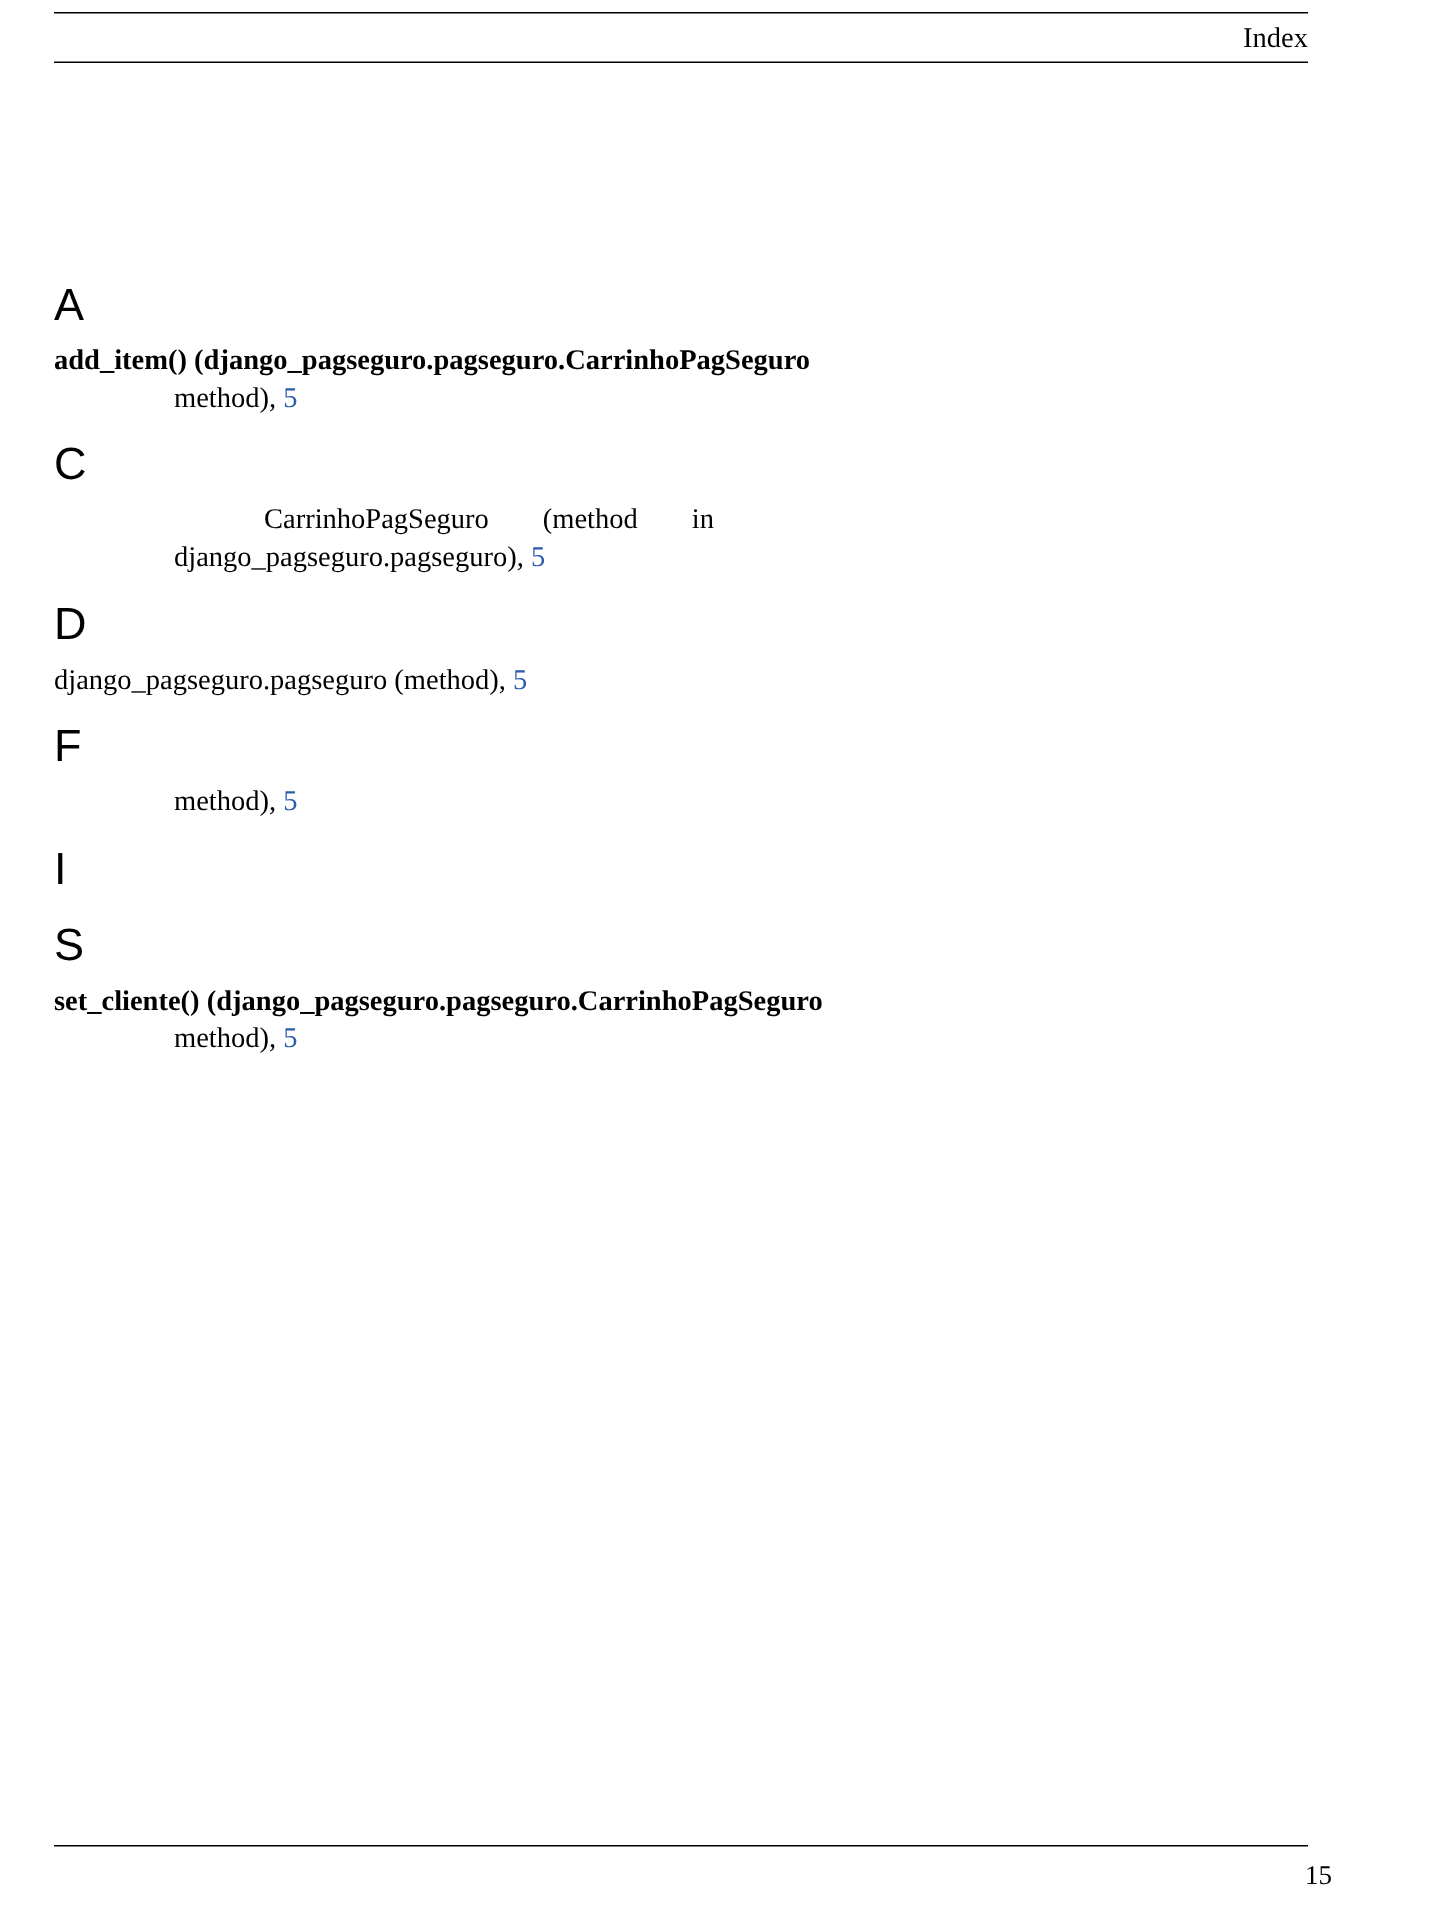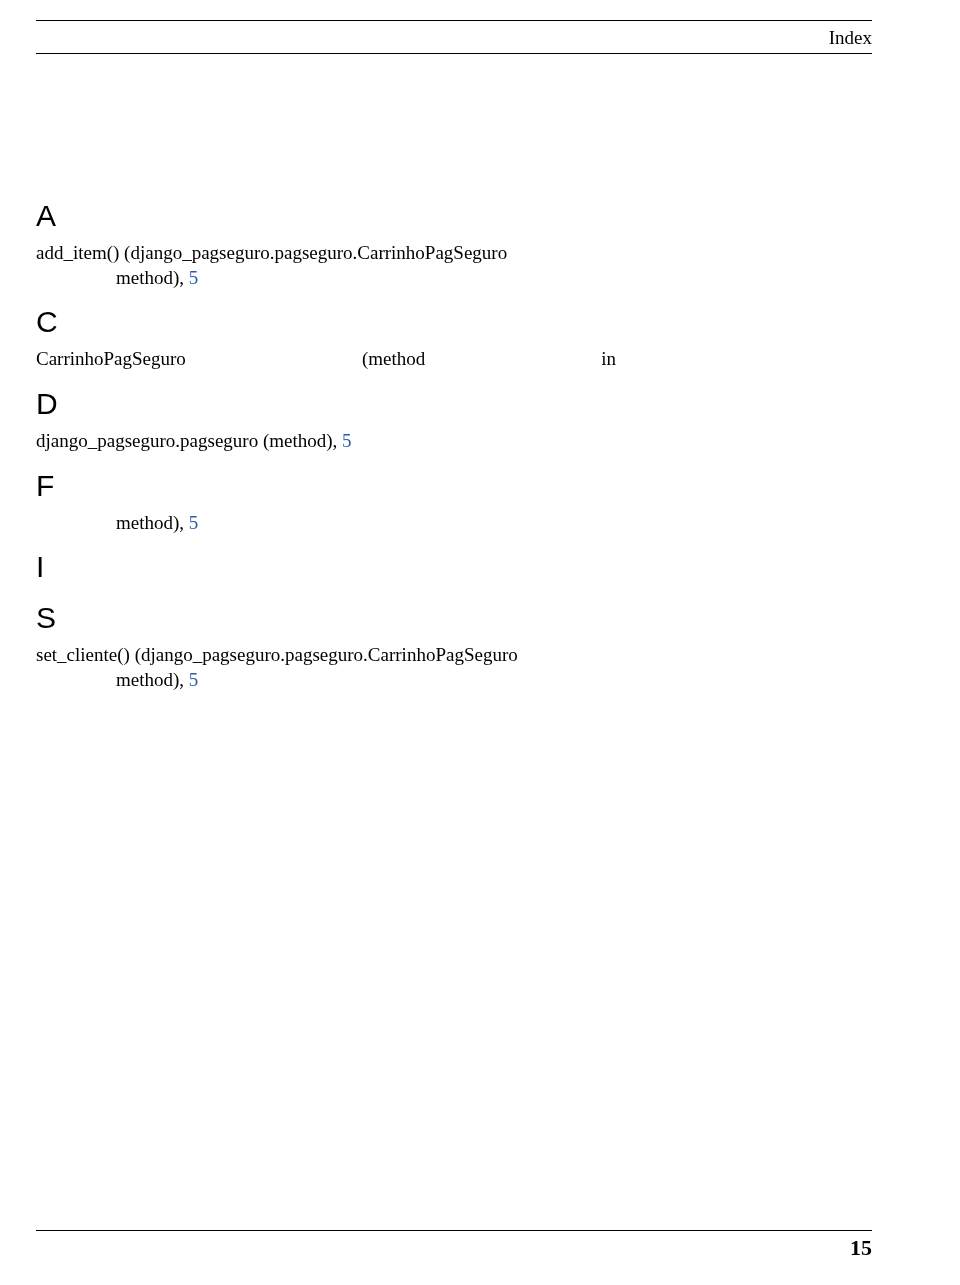--- a/index.html
+++ b/index.html
@@ -7,21 +7,21 @@
     padding: 0;
     background: #fff;
     font-family: "Times New Roman", Times, serif;
     color: #000;
   }
   .page {
     width: 908px;
     min-height: 1285px;
     box-sizing: border-box;
     position: relative;
-    padding: 20px 36px 28px 36px;
+    padding: 8px 36px 28px 36px;
   }
   .top-rule-1 {
     border-top: 1px solid #000;
     margin-top: 0;
   }
   .header-title {
     text-align: right;
     font-size: 19px;
     padding: 6px 0 4px 0;
   }
@@ -40,46 +40,47 @@
     font-weight: 400;
     margin-top: 12px;
     margin-bottom: 6px;
   }
   .entry {
     margin-bottom: 6px;
   }
   .hang {
     padding-left: 80px;
     text-indent: -80px;
+    font-weight: bold;
   }
   .justify-row {
     display: flex;
-    justify-content: space-between;
+    justify-content: center;
     padding-left: 0;
     gap: 36px;
   }
   .indent {
     padding-left: 80px;
   }
   .pagelink {
     color: #2a5cab;
   }
   .footer-rule {
     position: absolute;
     left: 36px;
     right: 36px;
     bottom: 54px;
     border-top: 1px solid #000;
   }
   .page-number {
     position: absolute;
-    right: 36px;
+    right: 20px;
     bottom: 24px;
-    font-size: 22px;
-    font-weight: bold;
+    font-size: 18px;
+    font-weight: normal;
   }
 </style>
 </head>
 <body>
 
 <div class="page">
 
   <div class="top-rule-1"></div>
   <div class="header-title">Index</div>
   <div class="top-rule-2"></div>
@@ -93,20 +94,23 @@
         <span>method), </span><span class="pagelink">5</span>
       </div>
     </div>
 
     <div class="letter">C</div>
     <div class="entry">
       <div class="justify-row">
         <span>CarrinhoPagSeguro</span>
         <span>(method</span>
         <span>in</span>
+      </div>
+      <div class="indent">
+        <span>django_pagseguro.pagseguro), </span><span class="pagelink">5</span>
       </div>
     </div>
 
     <div class="letter">D</div>
     <div class="entry">
       <span>django_pagseguro.pagseguro (method), </span><span class="pagelink">5</span>
     </div>
 
     <div class="letter">F</div>
     <div class="entry">

